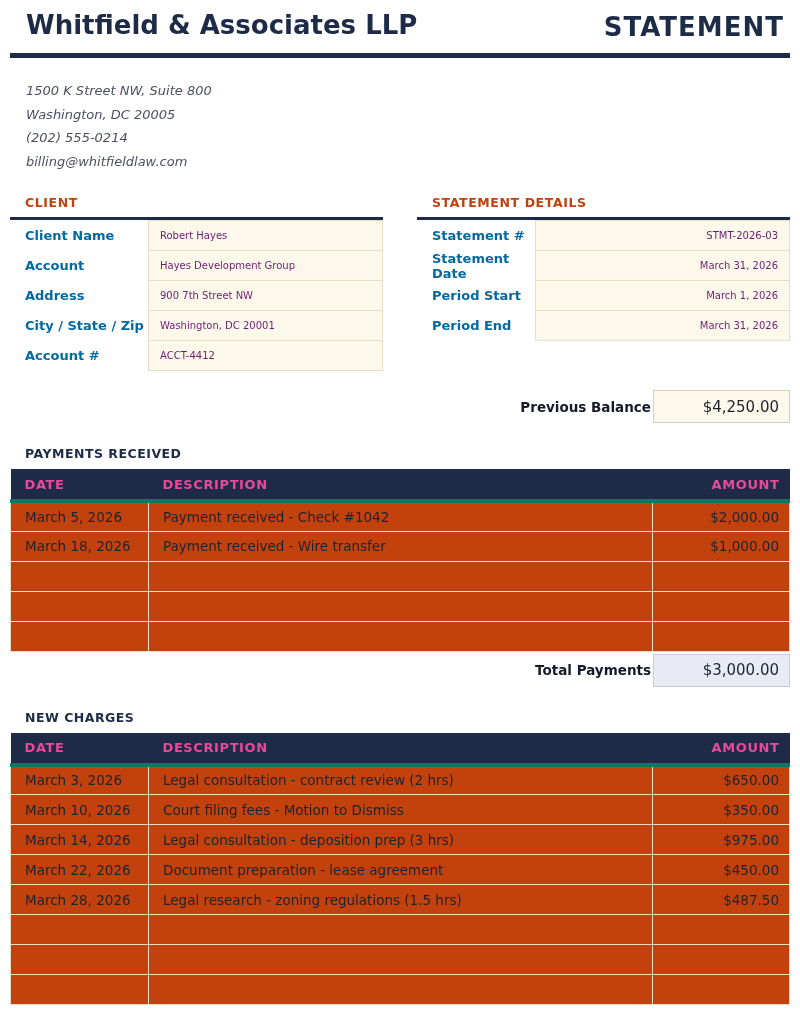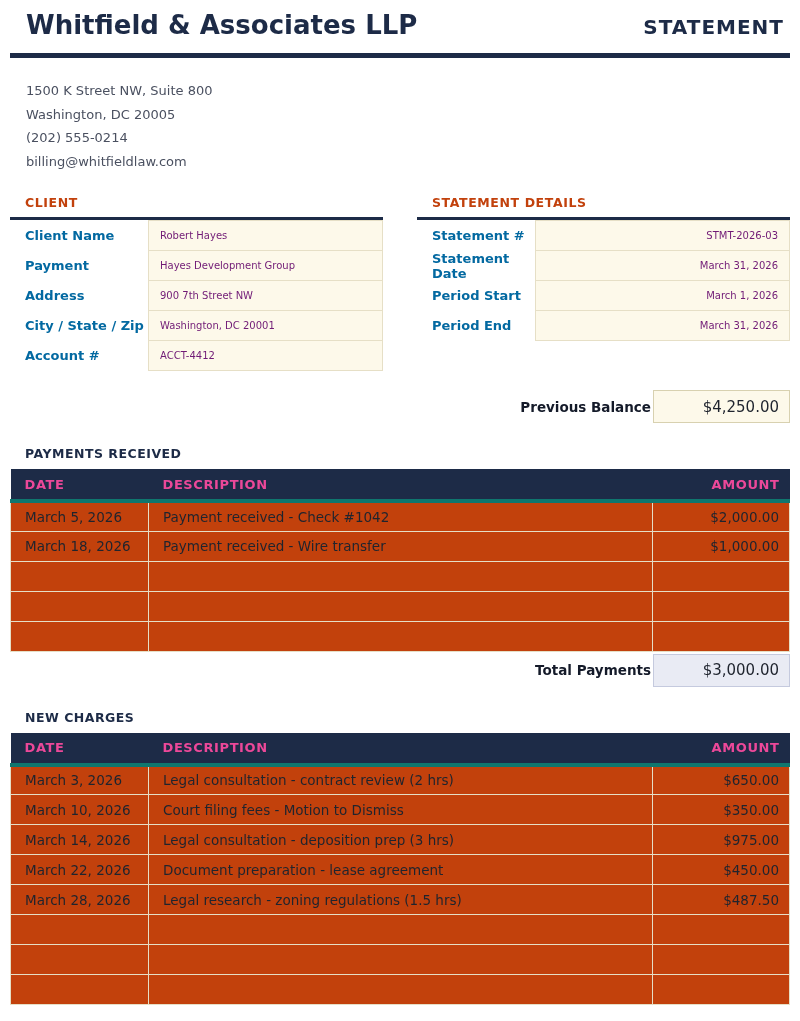--- a/index.html
+++ b/index.html
@@ -19,34 +19,35 @@
     align-items: flex-start;
     padding: 0 6px 0 16px;
   }
   .company-name {
     font-size: 26px;
     font-weight: bold;
     color: #1d2b47;
     line-height: 34px;
   }
   .doc-type {
-    font-size: 20px;
+    font-size: 26px;
     font-weight: bold;
     color: #1d2b47;
     letter-spacing: 1px;
     line-height: 34px;
     padding-top: 2px;
   }
   .top-rule { height: 5px; background: #1d2b47; margin-top: 9px; }
 
   
   .firm-info {
     margin: 21px 0 0 16px;
     font-size: 13px;
     color: #4a5060;
+    font-style: italic;
   }
   .firm-info div { line-height: 23.5px; }
 
   
   .info-section { display: flex; gap: 34px; margin-top: 22px; }
   .info-col { flex: 1; min-width: 0; }
   .col-heading {
     font-size: 12.5px;
     font-weight: bold;
     color: #c2410c;
@@ -182,21 +183,21 @@
 
   <div class="info-section">
 
     <div class="info-col client-col">
       <div class="col-heading">CLIENT</div>
       <div class="field-row">
         <div class="field-label">Client Name</div>
         <div class="field-value">Robert Hayes</div>
       </div>
       <div class="field-row">
-        <div class="field-label">Payment</div>
+        <div class="field-label">Account</div>
         <div class="field-value">Hayes Development Group</div>
       </div>
       <div class="field-row">
         <div class="field-label">Address</div>
         <div class="field-value">900 7th Street NW</div>
       </div>
       <div class="field-row">
         <div class="field-label">City / State / Zip</div>
         <div class="field-value">Washington, DC 20001</div>
       </div>

